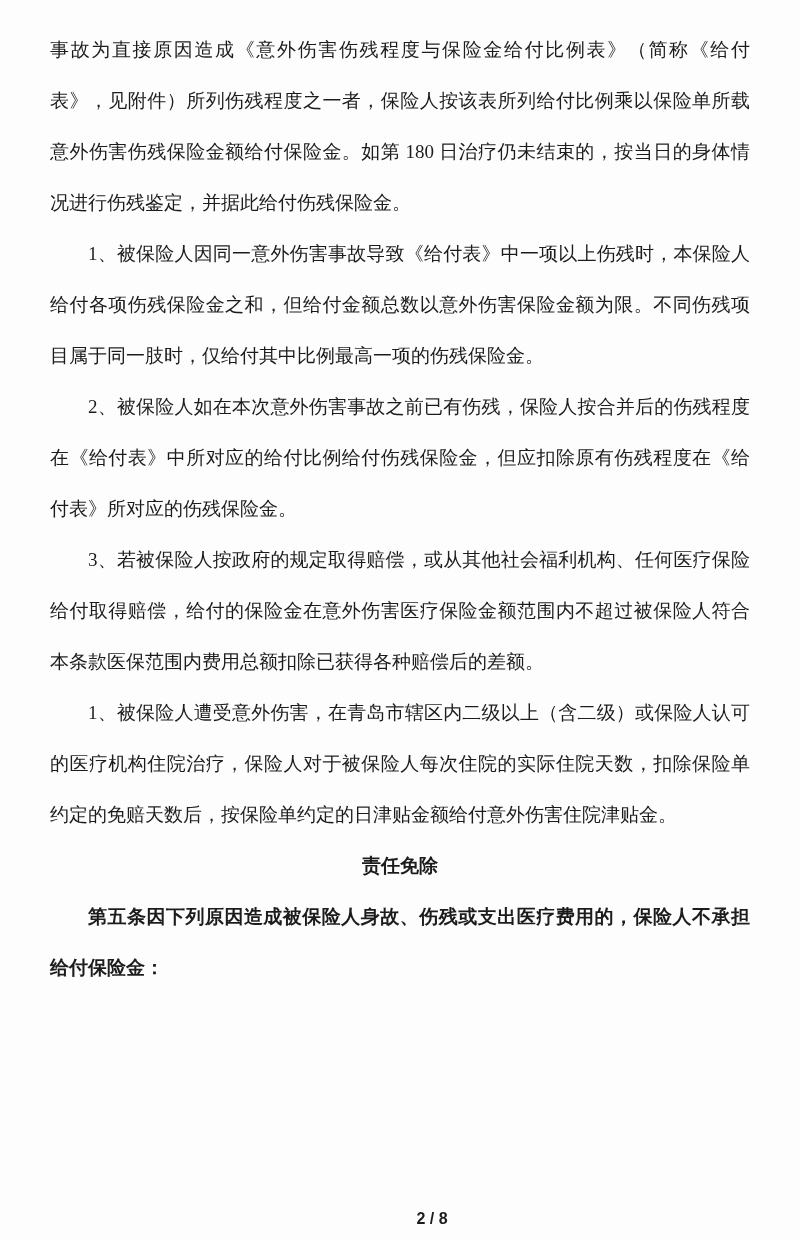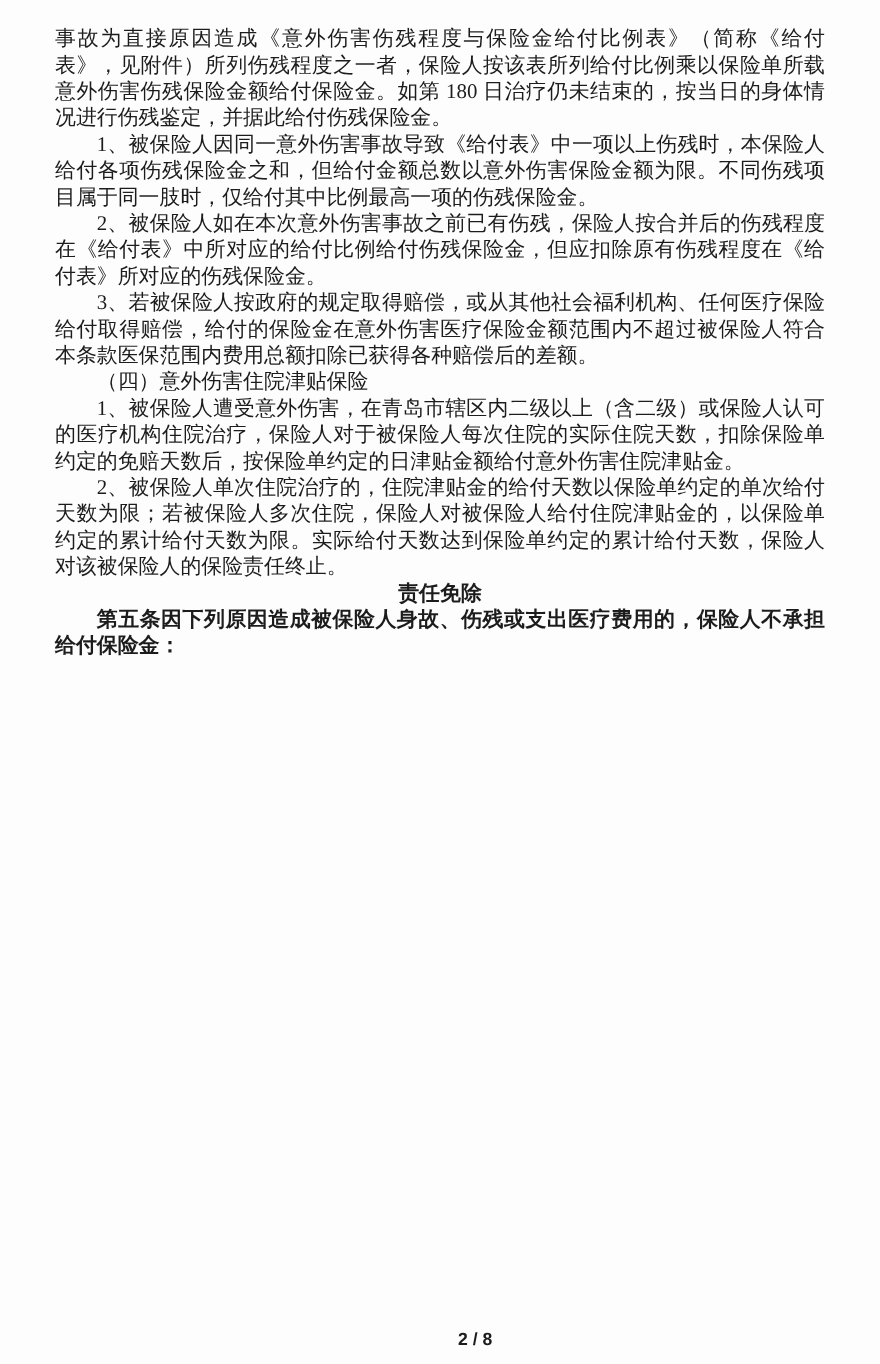--- a/index.html
+++ b/index.html
@@ -14,21 +14,21 @@
     box-sizing: border-box;
     background: #fdfdfd;
     padding: 24px 50px 0 50px;
     overflow: hidden;
     font-family: "Liberation Serif", "DejaVu Serif", serif;
     color: #1c1c1c;
   }
   .doc-body p {
     margin: 0;
     font-size: 19px;
-    line-height: 24px;
+    line-height: 51px;
     text-align: justify;
     text-justify: inter-character;
   }
   p.indent {
     text-indent: 2em;
   }
   p.heading {
     text-align: center;
     text-indent: 0;
     font-weight: bold;
@@ -58,20 +58,18 @@
 </style>
 </head>
 <body>
 
 <div class="page">
   <div class="doc-body" id="doc-body">
       <p class=""><span class="">事故为直接原因造成《意外伤害伤残程度与保险金给付比例表》（简称《给付表》，见附件）所列伤残程度之一者，保险人按该表所列给付比例乘以保险单所载意外伤害伤残保险金额给付保险金。如第 </span><span class="">180</span><span class=""> 日治疗仍未结束的，按当日的身体情况进行伤残鉴定，并据此给付伤残保险金。</span></p>
       <p class="indent"><span class="">1、被保险人因同一意外伤害事故导致《给付表》中一项以上伤残时，本保险人给付各项伤残保险金之和，但给付金额总数以意外伤害保险金额为限。不同伤残项目属于同一肢时，仅给付其中比例最高一项的伤残保险金。</span></p>
       <p class="indent"><span class="">2、被保险人如在本次意外伤害事故之前已有伤残，保险人按合并后的伤残程度在《给付表》中所对应的给付比例给付伤残保险金，但应扣除原有伤残程度在《给付表》所对应的伤残保险金。</span></p>
       <p class="indent"><span class="">3、若被保险人按政府的规定取得赔偿，或从其他社会福利机构、任何医疗保险给付取得赔偿，给付的保险金在意外伤害医疗保险金额范围内不超过被保险人符合本条款医保范围内费用总额扣除已获得各种赔偿后的差额。</span></p>
-      <p class="indent"><span class="">（四）意外伤害住院津贴保险</span></p>
       <p class="indent"><span class="">1、被保险人遭受意外伤害，在青岛市辖区内二级以上（含二级）或保险人认可的医疗机构住院治疗，保险人对于被保险人每次住院的实际住院天数，扣除保险单约定的免赔天数后，按保险单约定的日津贴金额给付意外伤害住院津贴金。</span></p>
-      <p class="indent"><span class="">2、被保险人单次住院治疗的，住院津贴金的给付天数以保险单约定的单次给付天数为限；若被保险人多次住院，保险人对被保险人给付住院津贴金的，以保险单约定的累计给付天数为限。实际给付天数达到保险单约定的累计给付天数，保险人对该被保险人的保险责任终止。</span></p>
       <p class="heading "><span class="run-bold ">责任免除</span></p>
       <p class="exclusion indent"><span class="run-bold ">第五条因下列原因造成被保险人身故、伤残或支出医疗费用的，保险人不承担给付保险金：</span></p>
     </div>
   <div class="page-number">2 / 8</div>
 </div>
 
 </body></html>

